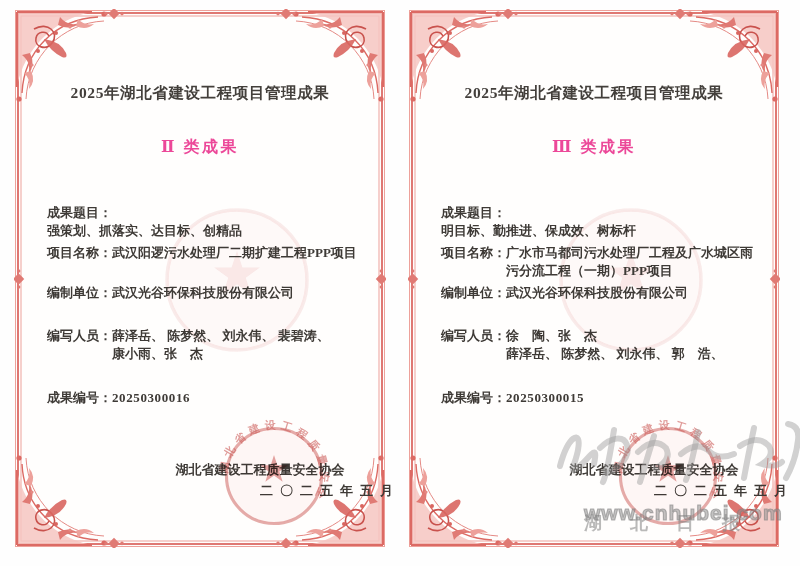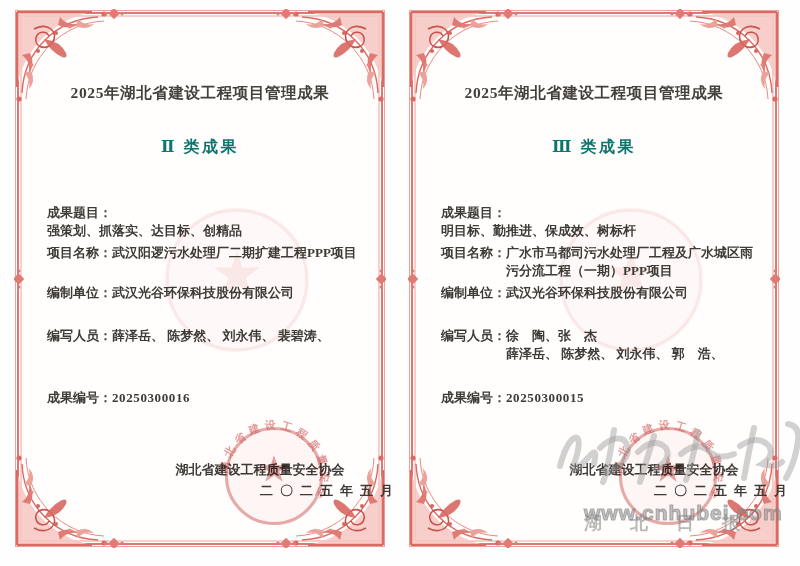--- a/index.html
+++ b/index.html
@@ -17,21 +17,21 @@
   .cert-right{left:408px;}
   .frame{position:absolute; left:0; top:0;}
   .cert-title{
     position:absolute; top:74px; left:0; width:100%;
     text-align:center; font-size:15.5px; font-weight:bold;
     letter-spacing:0.6px; color:#433f3b; white-space:nowrap;
   }
   .cert-category{
     position:absolute; top:128px; left:0; width:100%;
     text-align:center; font-size:16px; font-weight:bold;
-    letter-spacing:2.5px; color:#0f766e;
+    letter-spacing:2.5px; color:#ec4899;
   }
   .field-row{
     position:absolute; left:33px; right:14px;
     display:flex; align-items:flex-start;
     font-size:13px; font-weight:bold; color:#3e3a36; line-height:1.42;
   }
   .field-label{white-space:nowrap;}
   .field-value{max-width:252px;}
   .number-value{letter-spacing:0.6px;font-family:Liberation Serif, serif;}
   .row-topic{top:195px;flex-direction:column;}
@@ -137,20 +137,21 @@
       <span class="field-value">武汉阳逻污水处理厂二期扩建工程PPP项目</span>
     </div>
     <div class="field-row row-org">
       <span class="field-label">编制单位：</span>
       <span class="field-value">武汉光谷环保科技股份有限公司</span>
     </div>
     <div class="field-row row-authors">
       <span class="field-label">编写人员：</span>
       <span class="field-value">
         <div>薛泽岳、 陈梦然、 刘永伟、 裴碧涛、</div>
+        <div>康小雨、张　杰</div>
       </span>
     </div>
     <div class="field-row row-number">
       <span class="field-label">成果编号：</span>
       <span class="field-value number-value">20250300016</span>
     </div>
 
     <div class="cert-footer">
       <div>湖北省建设工程质量安全协会</div>
       <div class="footer-date">二〇二五年五月</div>

